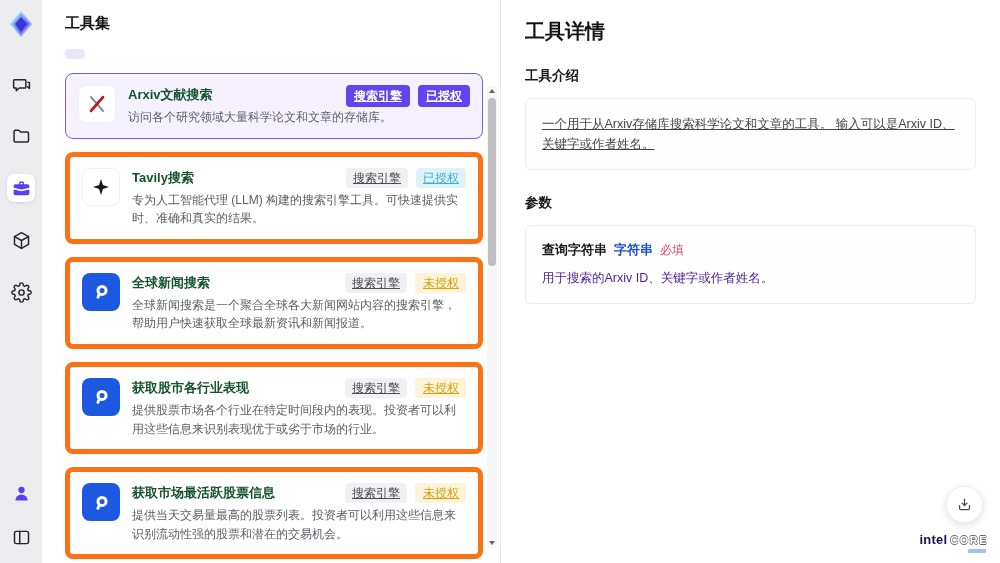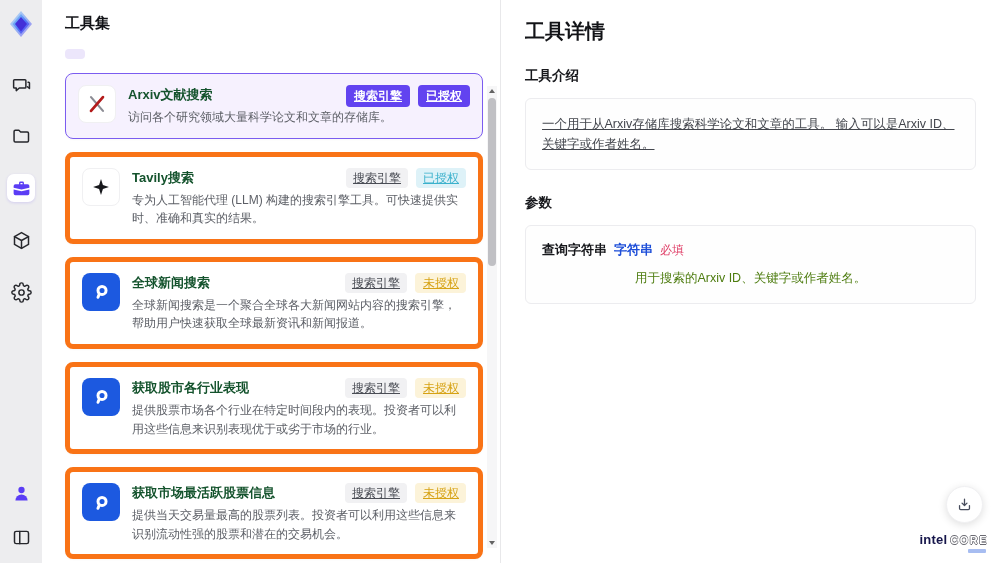--- a/index.html
+++ b/index.html
@@ -51,21 +51,21 @@
   
   .detail-panel { flex:1; border-left:1px solid #e8e8ea; background:#fff; padding:18px 24px; }
   .detail-title { font-size:20px; font-weight:bold; color:#121317; margin-bottom:22px; }
   .section-heading { font-size:13.5px; font-weight:bold; color:#17181c; margin-bottom:13px; }
   .detail-box { border:1px solid #ececef; border-radius:6px; background:#fefefe; padding:15px 16px; margin-bottom:24px; }
   .intro-text { font-size:12.5px; color:#43464d; line-height:1.6;text-decoration:underline; }
   .param-head { display:flex; align-items:baseline; gap:7px; margin-bottom:10px;text-align:center; }
   .param-name { font-size:13px; font-weight:bold; color:#17181c; }
   .param-type { font-size:13px; color:#1d4ed8;font-weight:bold; }
   .param-required { font-size:12px; color:#e0426a; }
-  .param-desc { font-size:12.5px; color:#4d7c0f; line-height:1.5;text-align:center; }
+  .param-desc { font-size:12.5px; color:#4c1d95; line-height:1.5; }
 
   
   .fab { position:absolute; right:17px; bottom:40px; width:37px; height:37px; border-radius:50%; background:#fff; border:1px solid #f0f0f2; box-shadow:0 2px 8px rgba(0,0,0,.13); display:flex; align-items:center; justify-content:center; cursor:pointer; }
   .brand { position:absolute; right:12px; bottom:10px; display:flex; flex-direction:column; align-items:flex-end; }
   .brand-row { display:flex; align-items:baseline; gap:3px; }
   .brand-intel { font-size:13px; font-weight:bold; color:#15154a; letter-spacing:.2px; }
   .brand-core { font-size:11px; font-weight:bold; letter-spacing:1.5px; color:#fff; text-shadow:-0.7px 0 #6a6a72, 0.7px 0 #6a6a72, 0 -0.7px #6a6a72, 0 0.7px #6a6a72; }
   .brand-sub { width:18px; height:4px; background:#3b6ce0; opacity:.45; border-radius:1px; margin-top:2px; margin-right:2px; }
 </style>
 </head>

